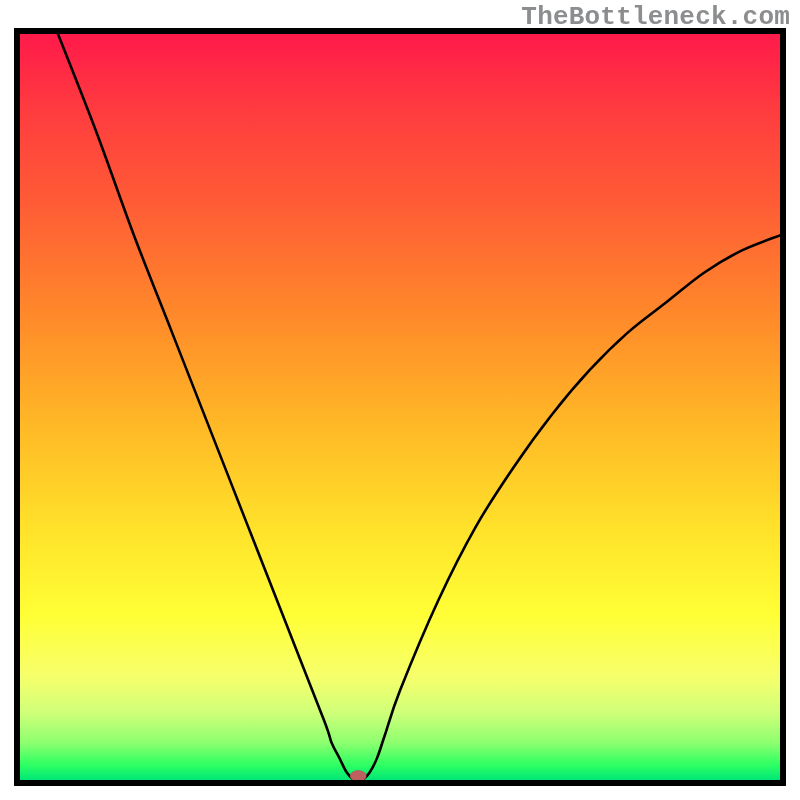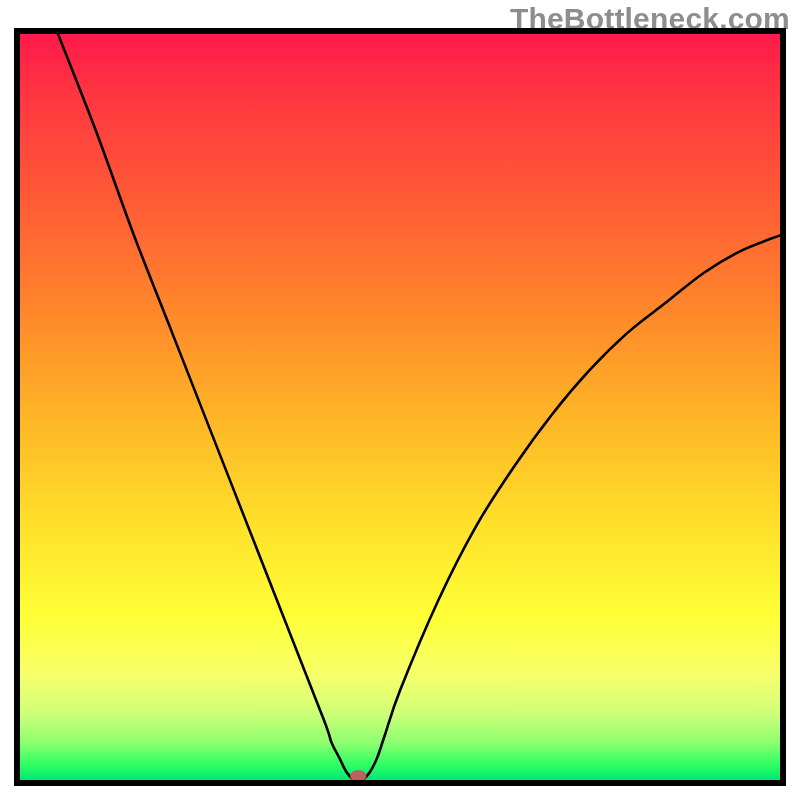--- a/index.html
+++ b/index.html
@@ -12,22 +12,22 @@
   }
   .stage {
     position: relative;
     width: 800px;
     height: 800px;
   }
   .watermark {
     position: absolute;
     top: 2px;
     right: 10px;
-    font-family: Liberation Sans, sans-serif;
-    font-size: 30px;
+    font-family: Liberation Mono, monospace;
+    font-size: 26px;
     font-weight: 600;
     color: #8b8d8f;
     letter-spacing: 0.2px;
     white-space: nowrap;
   }
   .plot-area {
     position: absolute;
     left: 14px;
     top: 28px;
     width: 772px;

